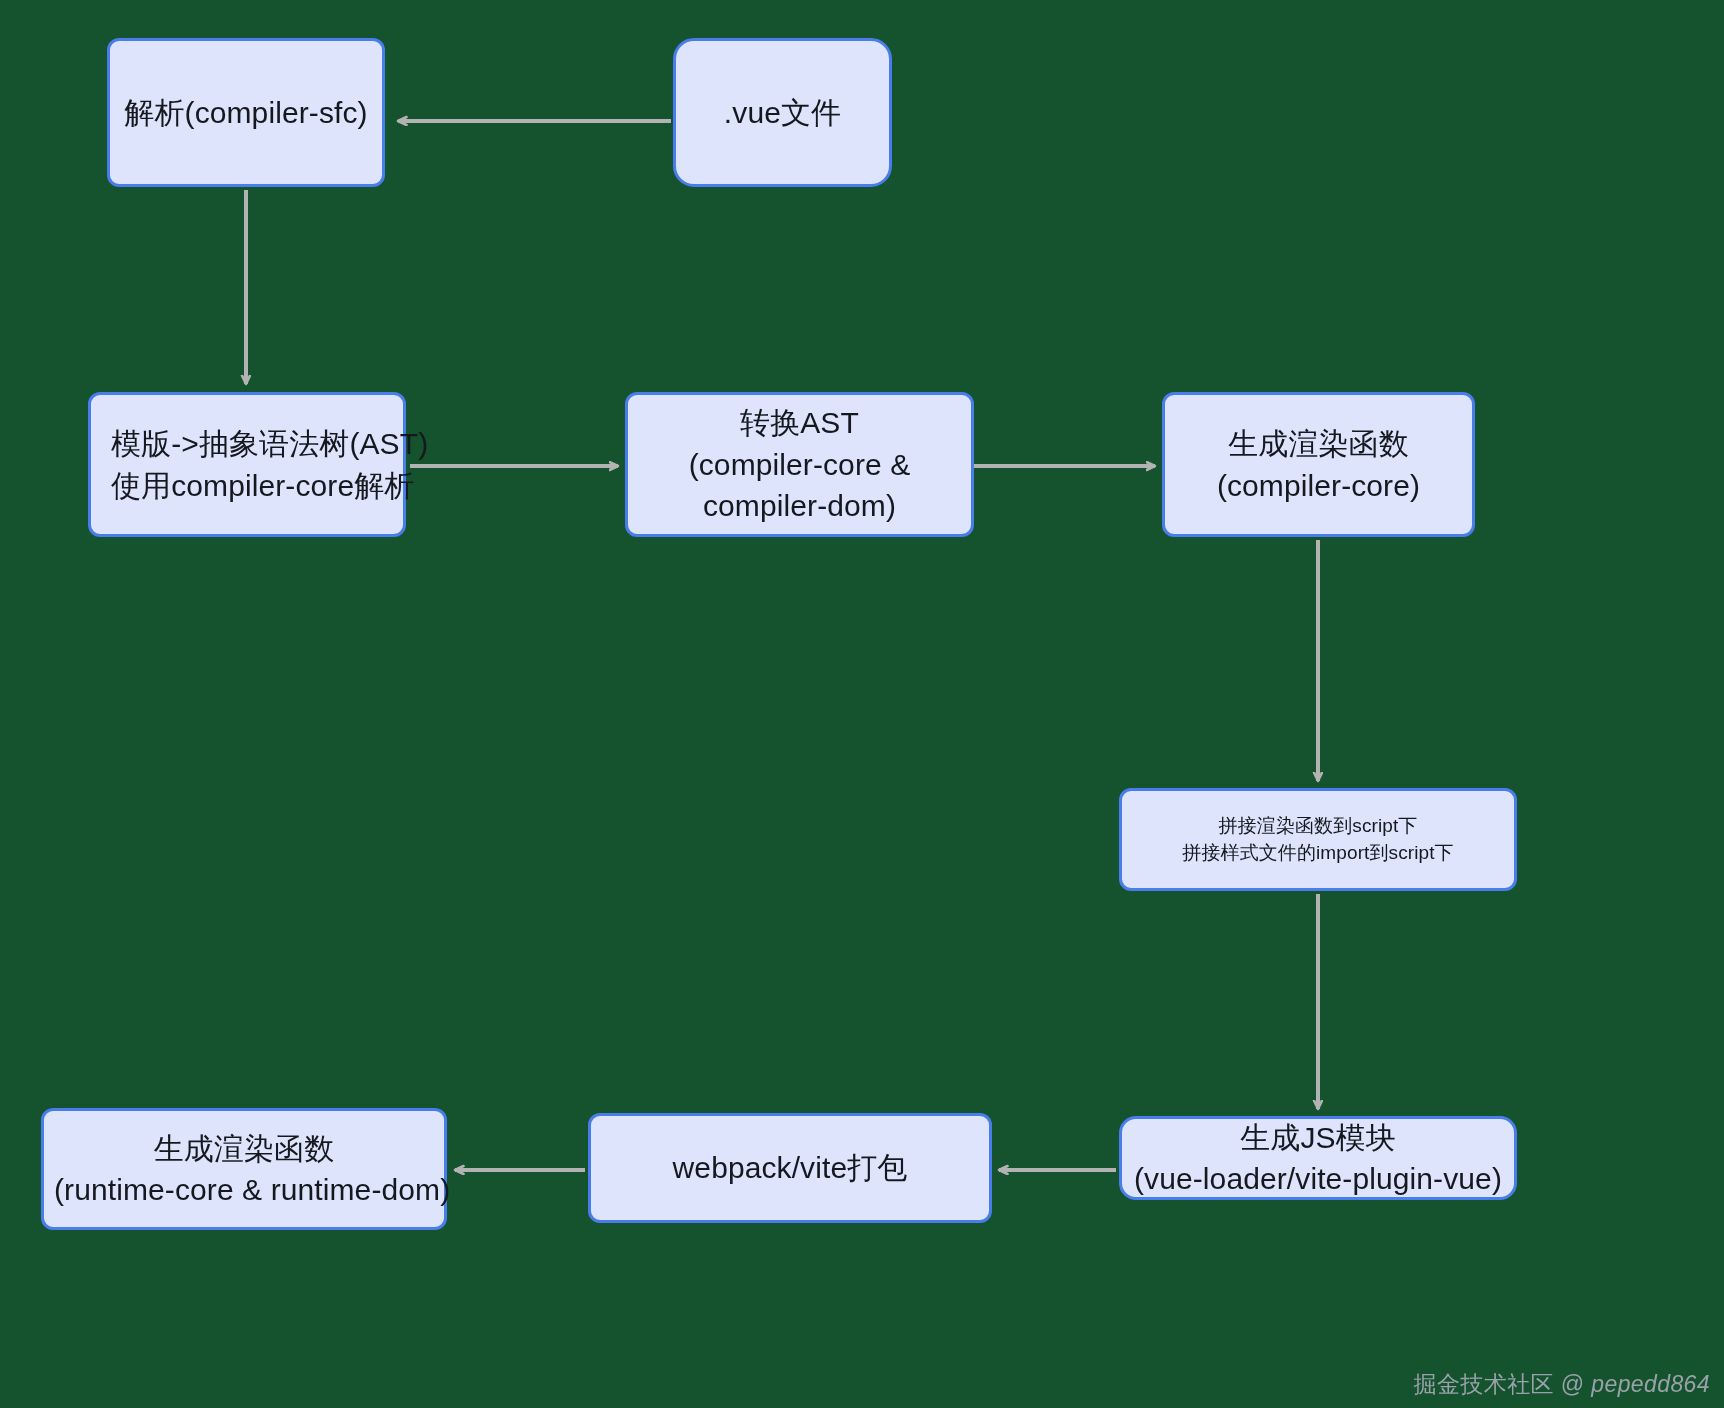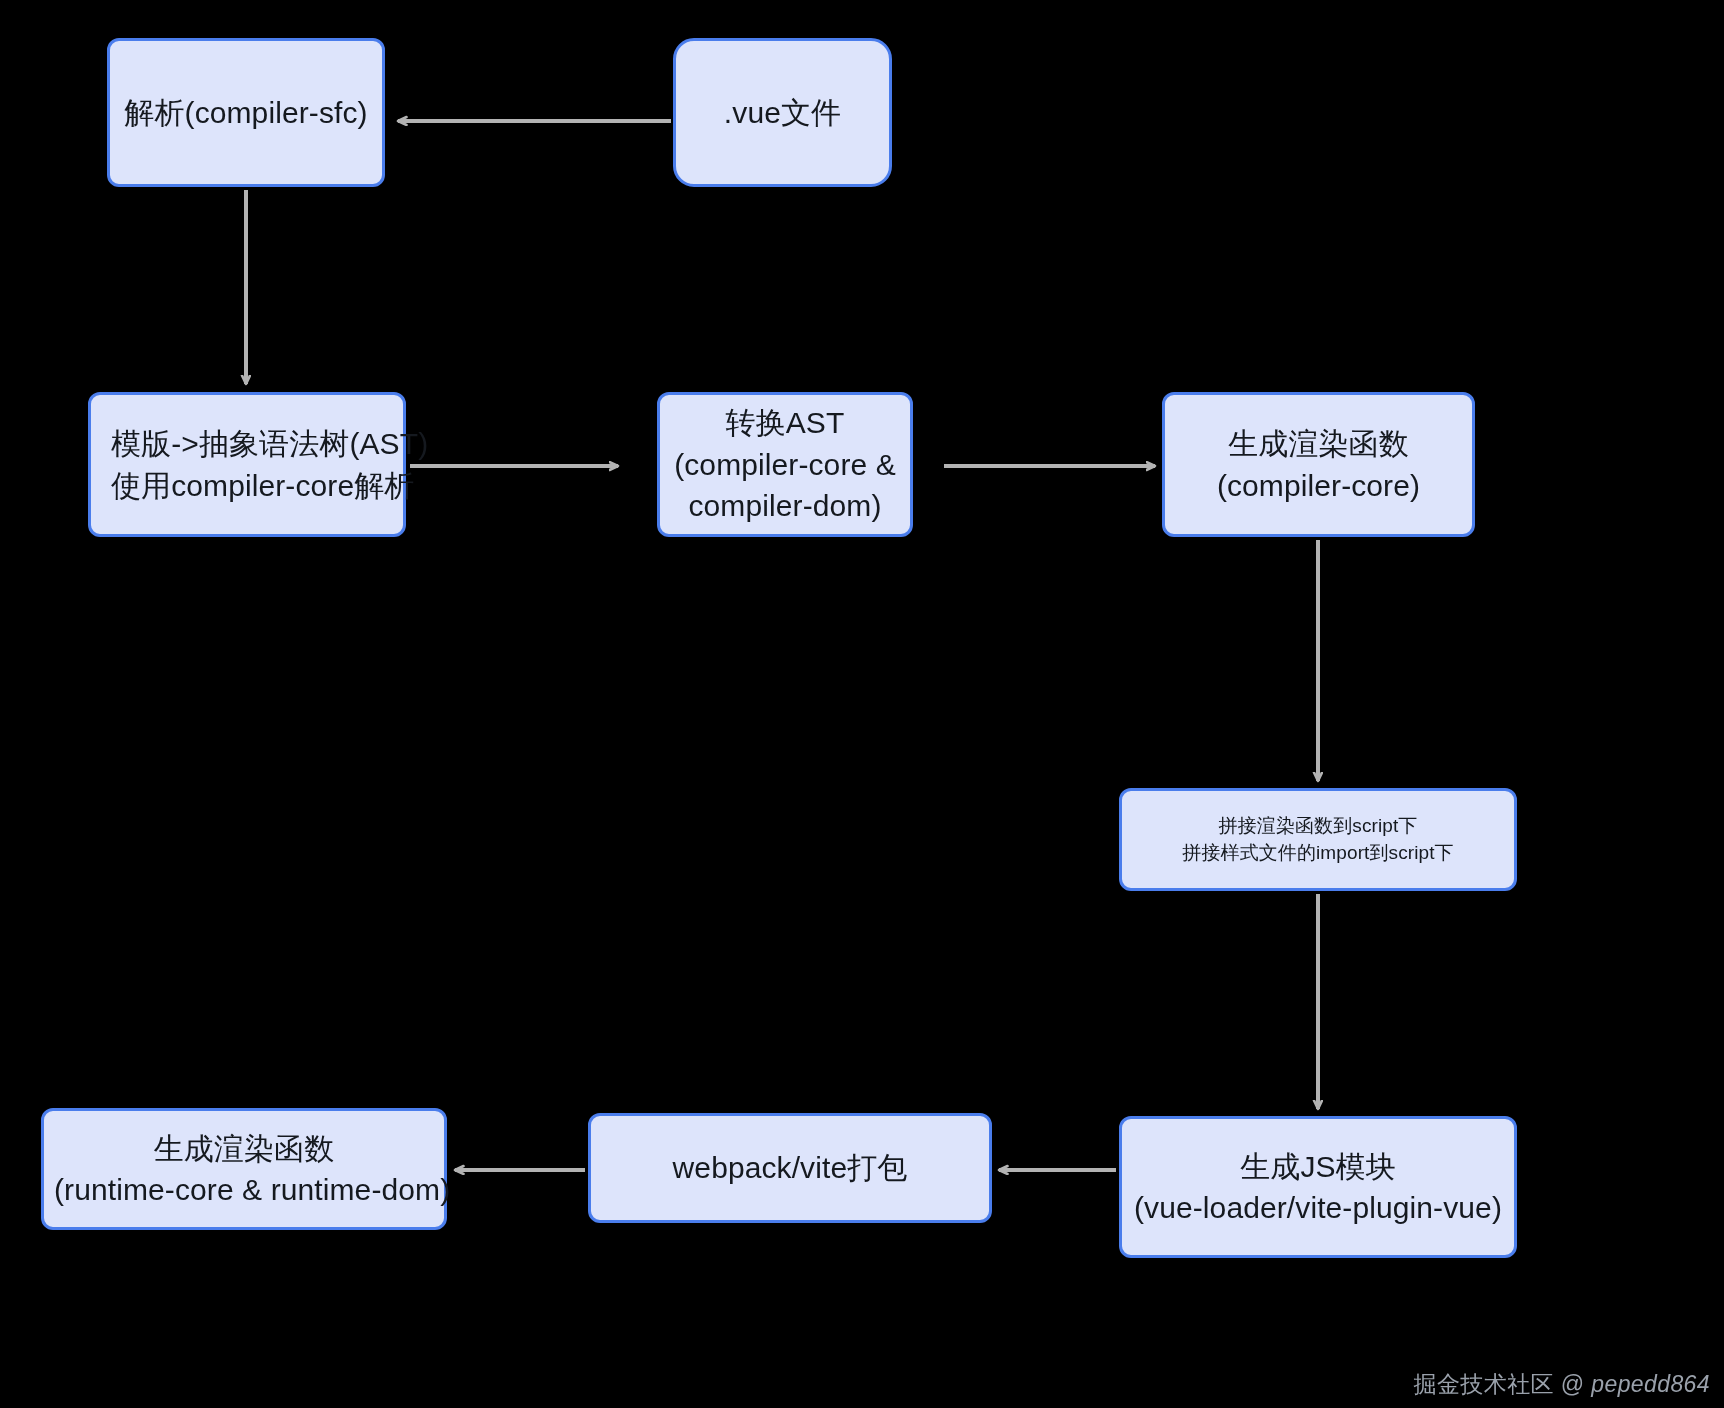--- a/index.html
+++ b/index.html
@@ -7,21 +7,21 @@
     padding: 0;
     background: #ffffff;
   }
   body {
     font-family: "Liberation Sans", "DejaVu Sans", sans-serif;
   }
   #canvas {
     position: relative;
     width: 1724px;
     height: 1408px;
-    background: #000000;
+    background: #14532d;
     overflow: hidden;
   }
   svg.edges {
     position: absolute;
     left: 0;
     top: 0;
     width: 1724px;
     height: 1408px;
     pointer-events: none;
   }
@@ -120,21 +120,21 @@
     </div>
   </div>
 
   <div class="node" style="left:88px; top:392px; width:318px; height:145px;padding-left:20px;">
     <div class="lines">
       <span class="l">模版-&gt;抽象语法树(AST)</span>
       <span class="l">使用compiler-core解析</span>
     </div>
   </div>
 
-  <div class="node" style="left:657px; top:392px; width:256px; height:145px;">
+  <div class="node" style="left:625px; top:392px; width:349px; height:145px;">
     <div class="lines">
       <span class="l">转换AST</span>
       <span class="l">(compiler-core &amp;</span>
       <span class="l">compiler-dom)</span>
     </div>
   </div>
 
   <div class="node" style="left:1162px; top:392px; width:313px; height:145px;">
     <div class="lines">
       <span class="l">生成渲染函数</span>
@@ -142,21 +142,21 @@
     </div>
   </div>
 
   <div class="node" style="left:1119px; top:788px; width:398px; height:103px; font-size:19px;">
     <div class="lines">
       <span class="l">拼接渲染函数到script下</span>
       <span class="l">拼接样式文件的import到script下</span>
     </div>
   </div>
 
-  <div class="node" style="left:1119px; top:1116px; width:398px; height:142px;">
+  <div class="node" style="left:1119px; top:1116px; width:398px; height:84px;border-radius:17px;">
     <div class="lines">
       <span class="l">生成JS模块</span>
       <span class="l">(vue-loader/vite-plugin-vue)</span>
     </div>
   </div>
 
   <div class="node" style="left:588px; top:1113px; width:404px; height:110px;justify-content:flex-end;">
     <div class="lines">
       <span class="l">webpack/vite打包</span>
     </div>

